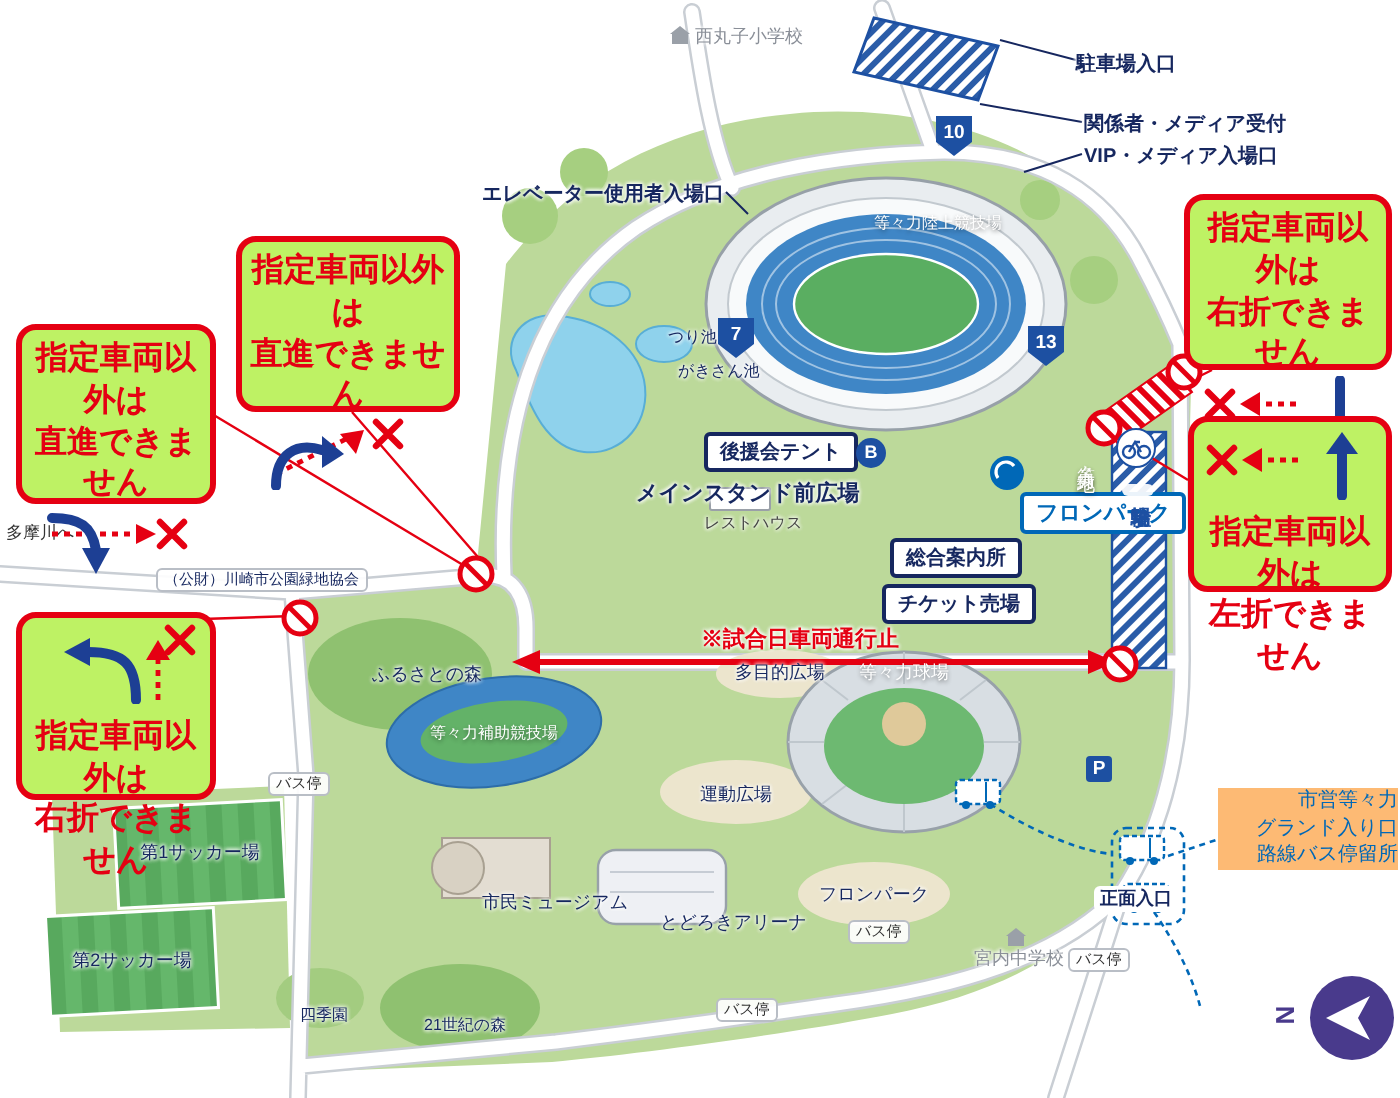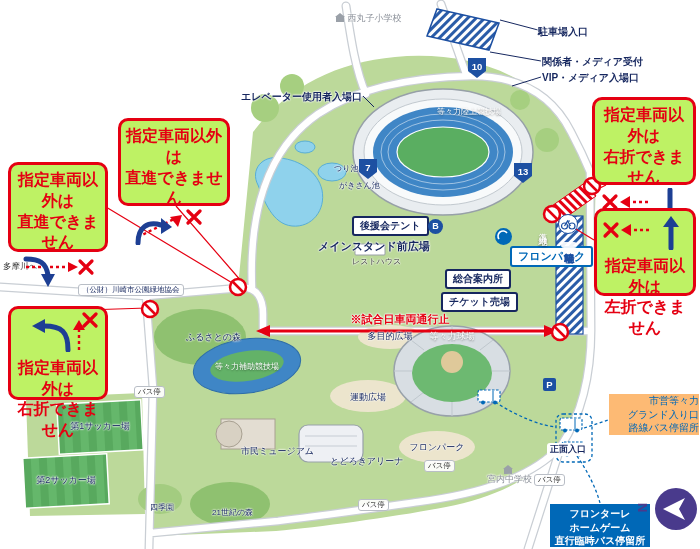--- a/index.html
+++ b/index.html
@@ -339,25 +339,20 @@
     <div>指定車両以外は</div>
     <div>左折できません</div>
   </div>
 
   <div class="infobox-white" style="left:609px;top:394px;width:90px">
     <div>市営等々力</div>
     <div>グランド入り口</div>
     <div>路線バス停留所</div>
   </div>
 
-  <div class="infobox-blue" style="left:550px;top:504px;width:100px;height:43px">
-    <div>フロンターレ</div>
-    <div>ホームゲーム</div>
-    <div>直行臨時バス停留所</div>
-  </div>
 
   <div class="compass-n" style="left:638px;top:500px">N</div>
   <div class="compass" style="left:655px;top:488px">
     <svg width="42" height="42">
       <polygon points="30,10 8,21 30,32 24,21" fill="#ffffff"></polygon>
     </svg>
   </div>
 
 </div>
 

